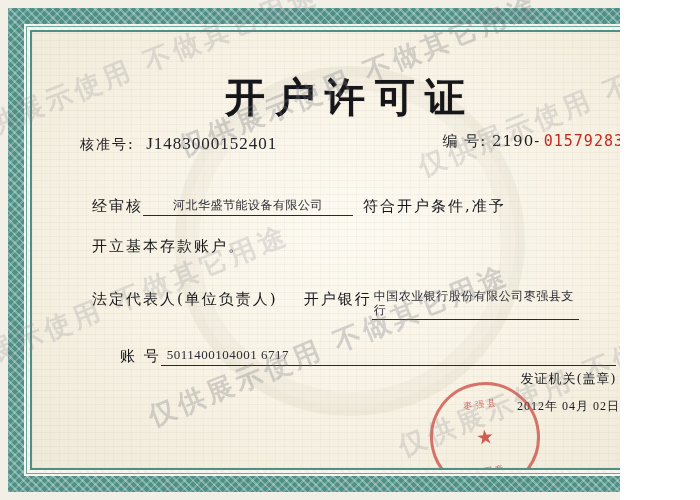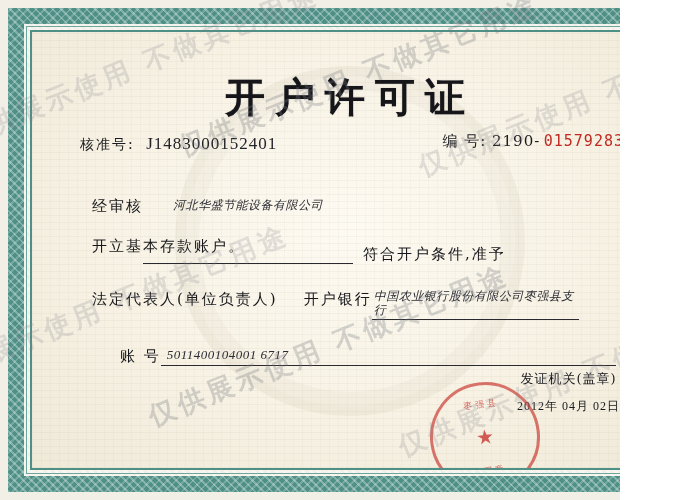--- a/index.html
+++ b/index.html
@@ -144,31 +144,30 @@
   .blank {
     border-bottom: 1px solid #2a2a2e;
     flex: 0 0 auto;
     text-align: center;
     position: relative;
     font-size: 12px;
     color: #2b2b33;
     font-family: "Liberation Serif", serif;
     letter-spacing: 0.5px;
     padding-bottom: 1px;
-    font-style: italic;
   }
   .blank.grow { flex: 1 1 auto; }
 
   #line-examined { top: 165px; }
   #line-open-account { top: 205px; }
   #line-legal { top: 258px; }
   #line-account-no { top: 315px; margin-left: 28px; }
 
   #line-examined .blank { width: 210px; }
-  #line-examined .tail { margin-left: 10px; margin-top: 48px; }
+  #line-examined .tail { margin-left: 10px; }
 
   #line-legal .blank-legal { width: 135px; }
   #line-legal .bank-label { margin-left: 26px; }
   #line-legal .blank-bank { width: 205px; white-space: normal; line-height: 1.15; text-align: left; padding-left: 2px; }
 
   #line-account-no .blank-acct { width: 255px; text-align: left; padding-left: 6px; font-size: 13px; }
 
   
   #issuer-block {
     position: absolute;

